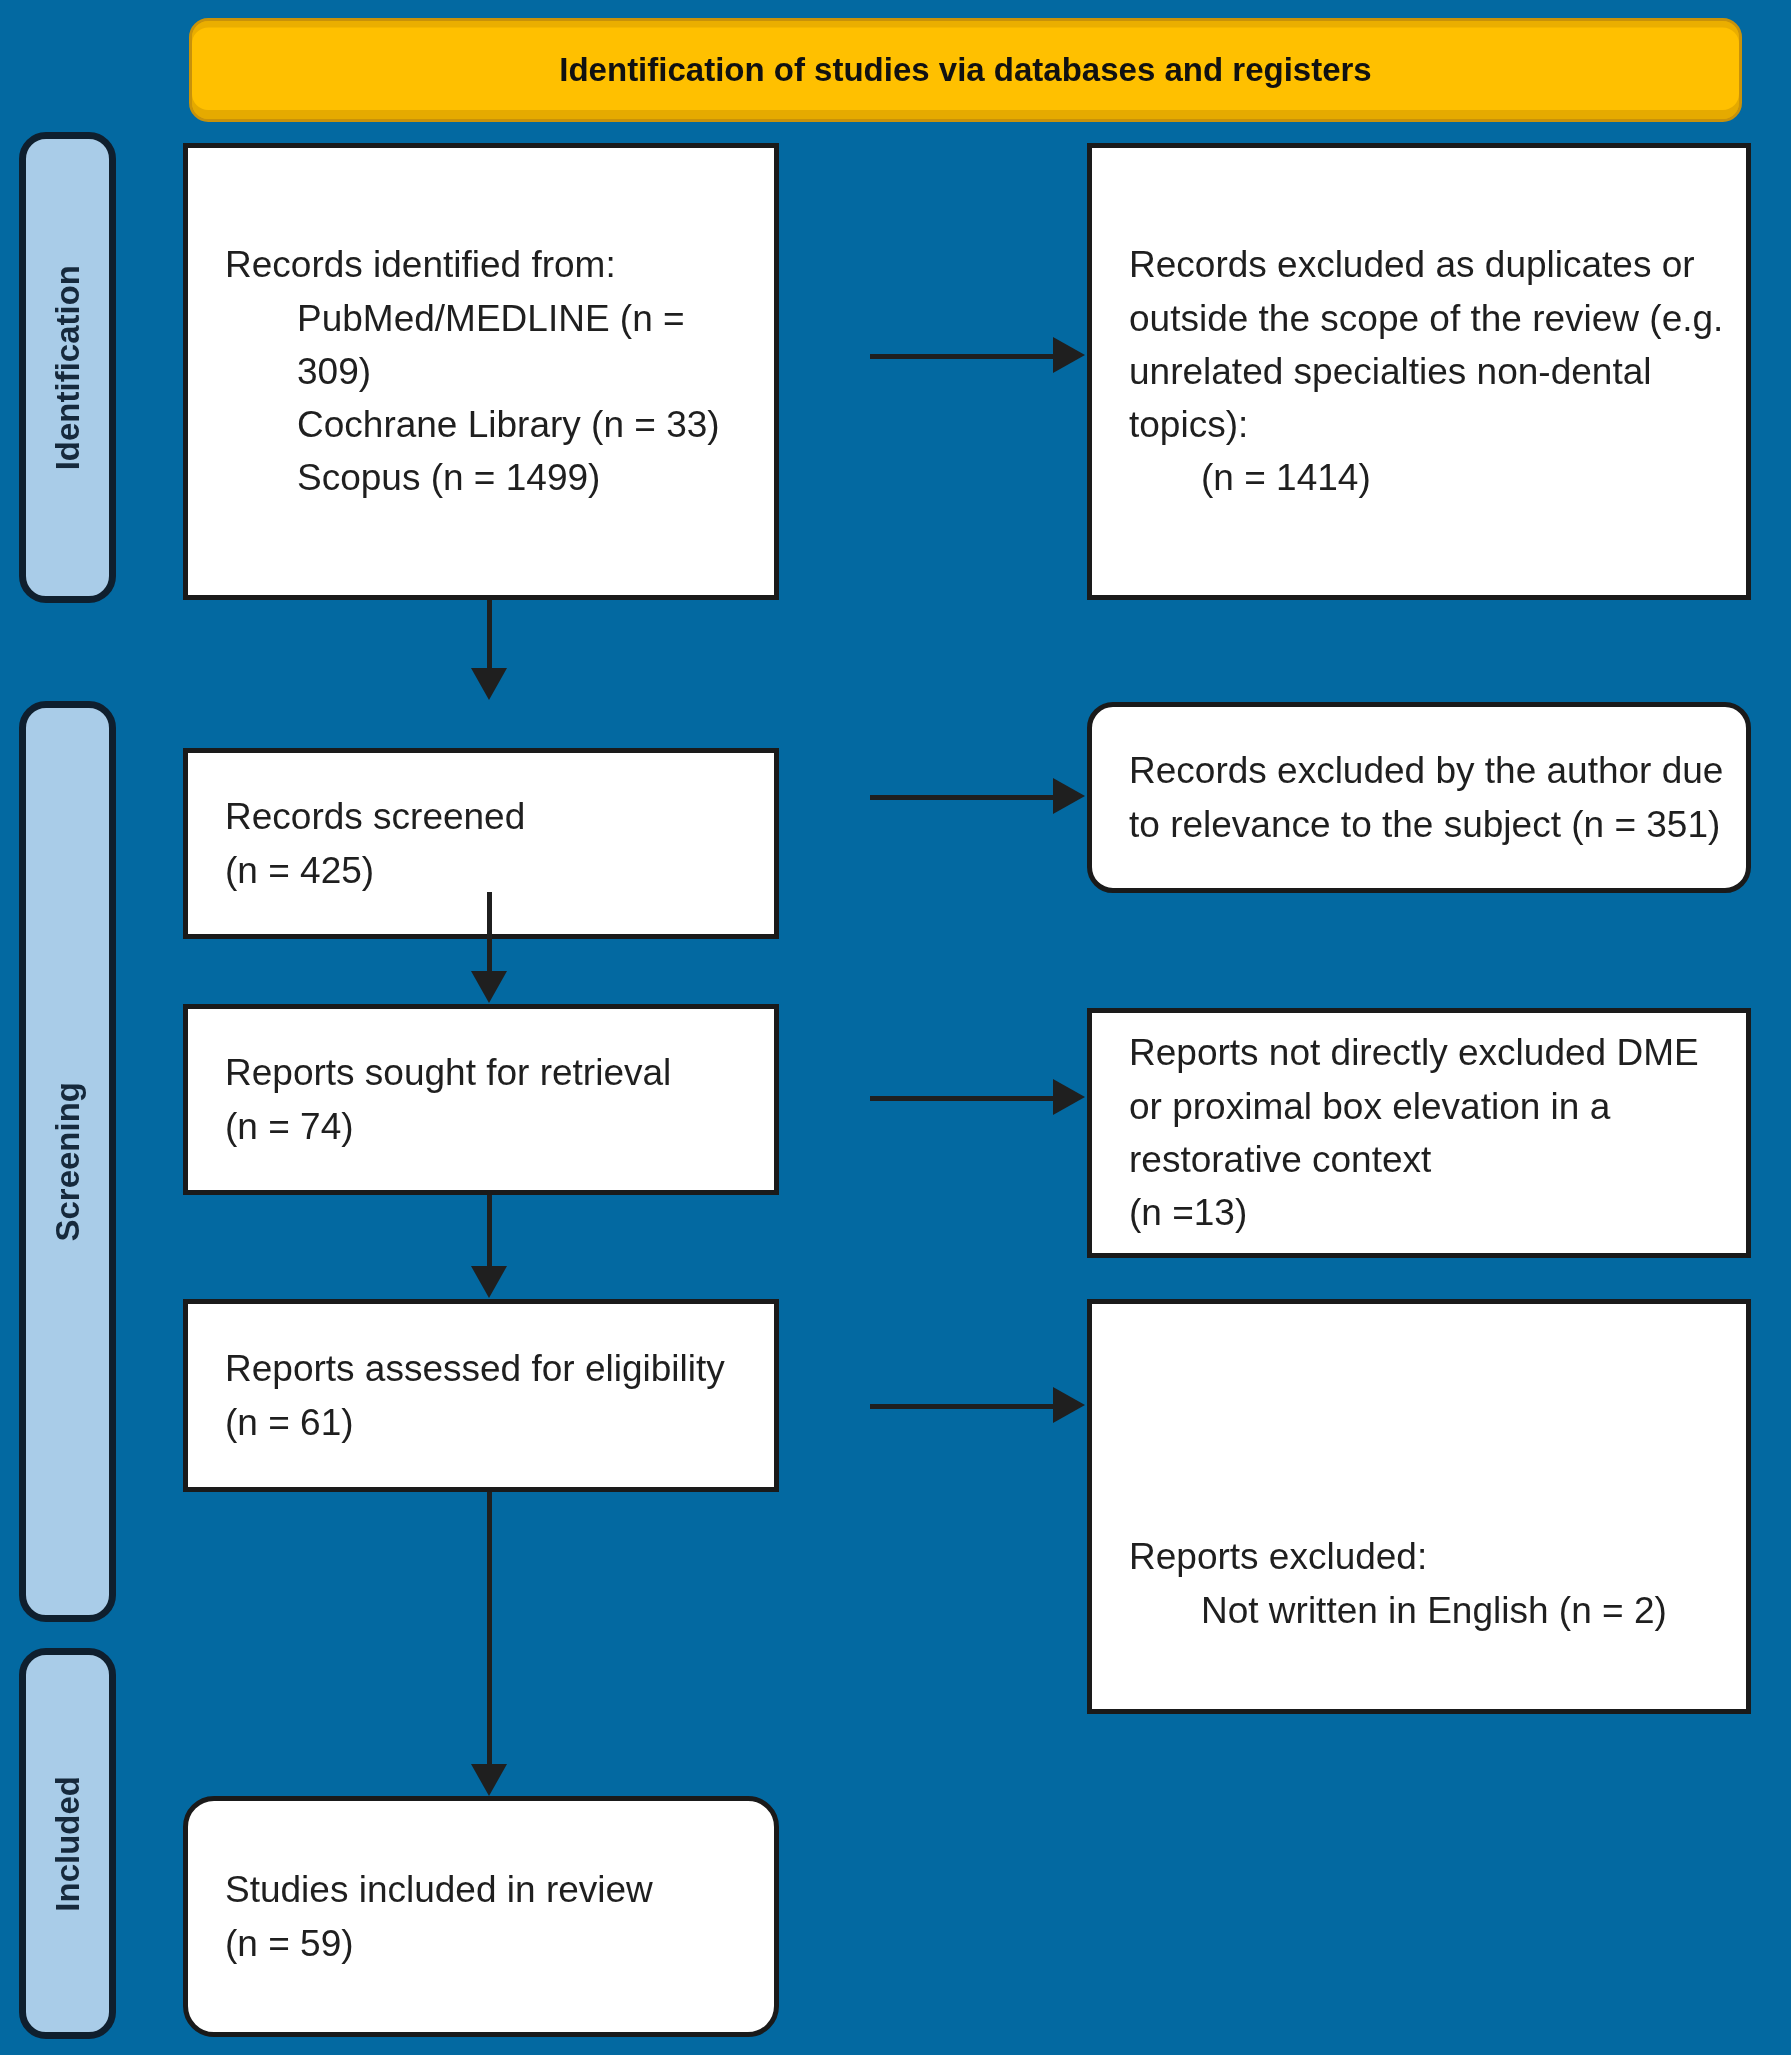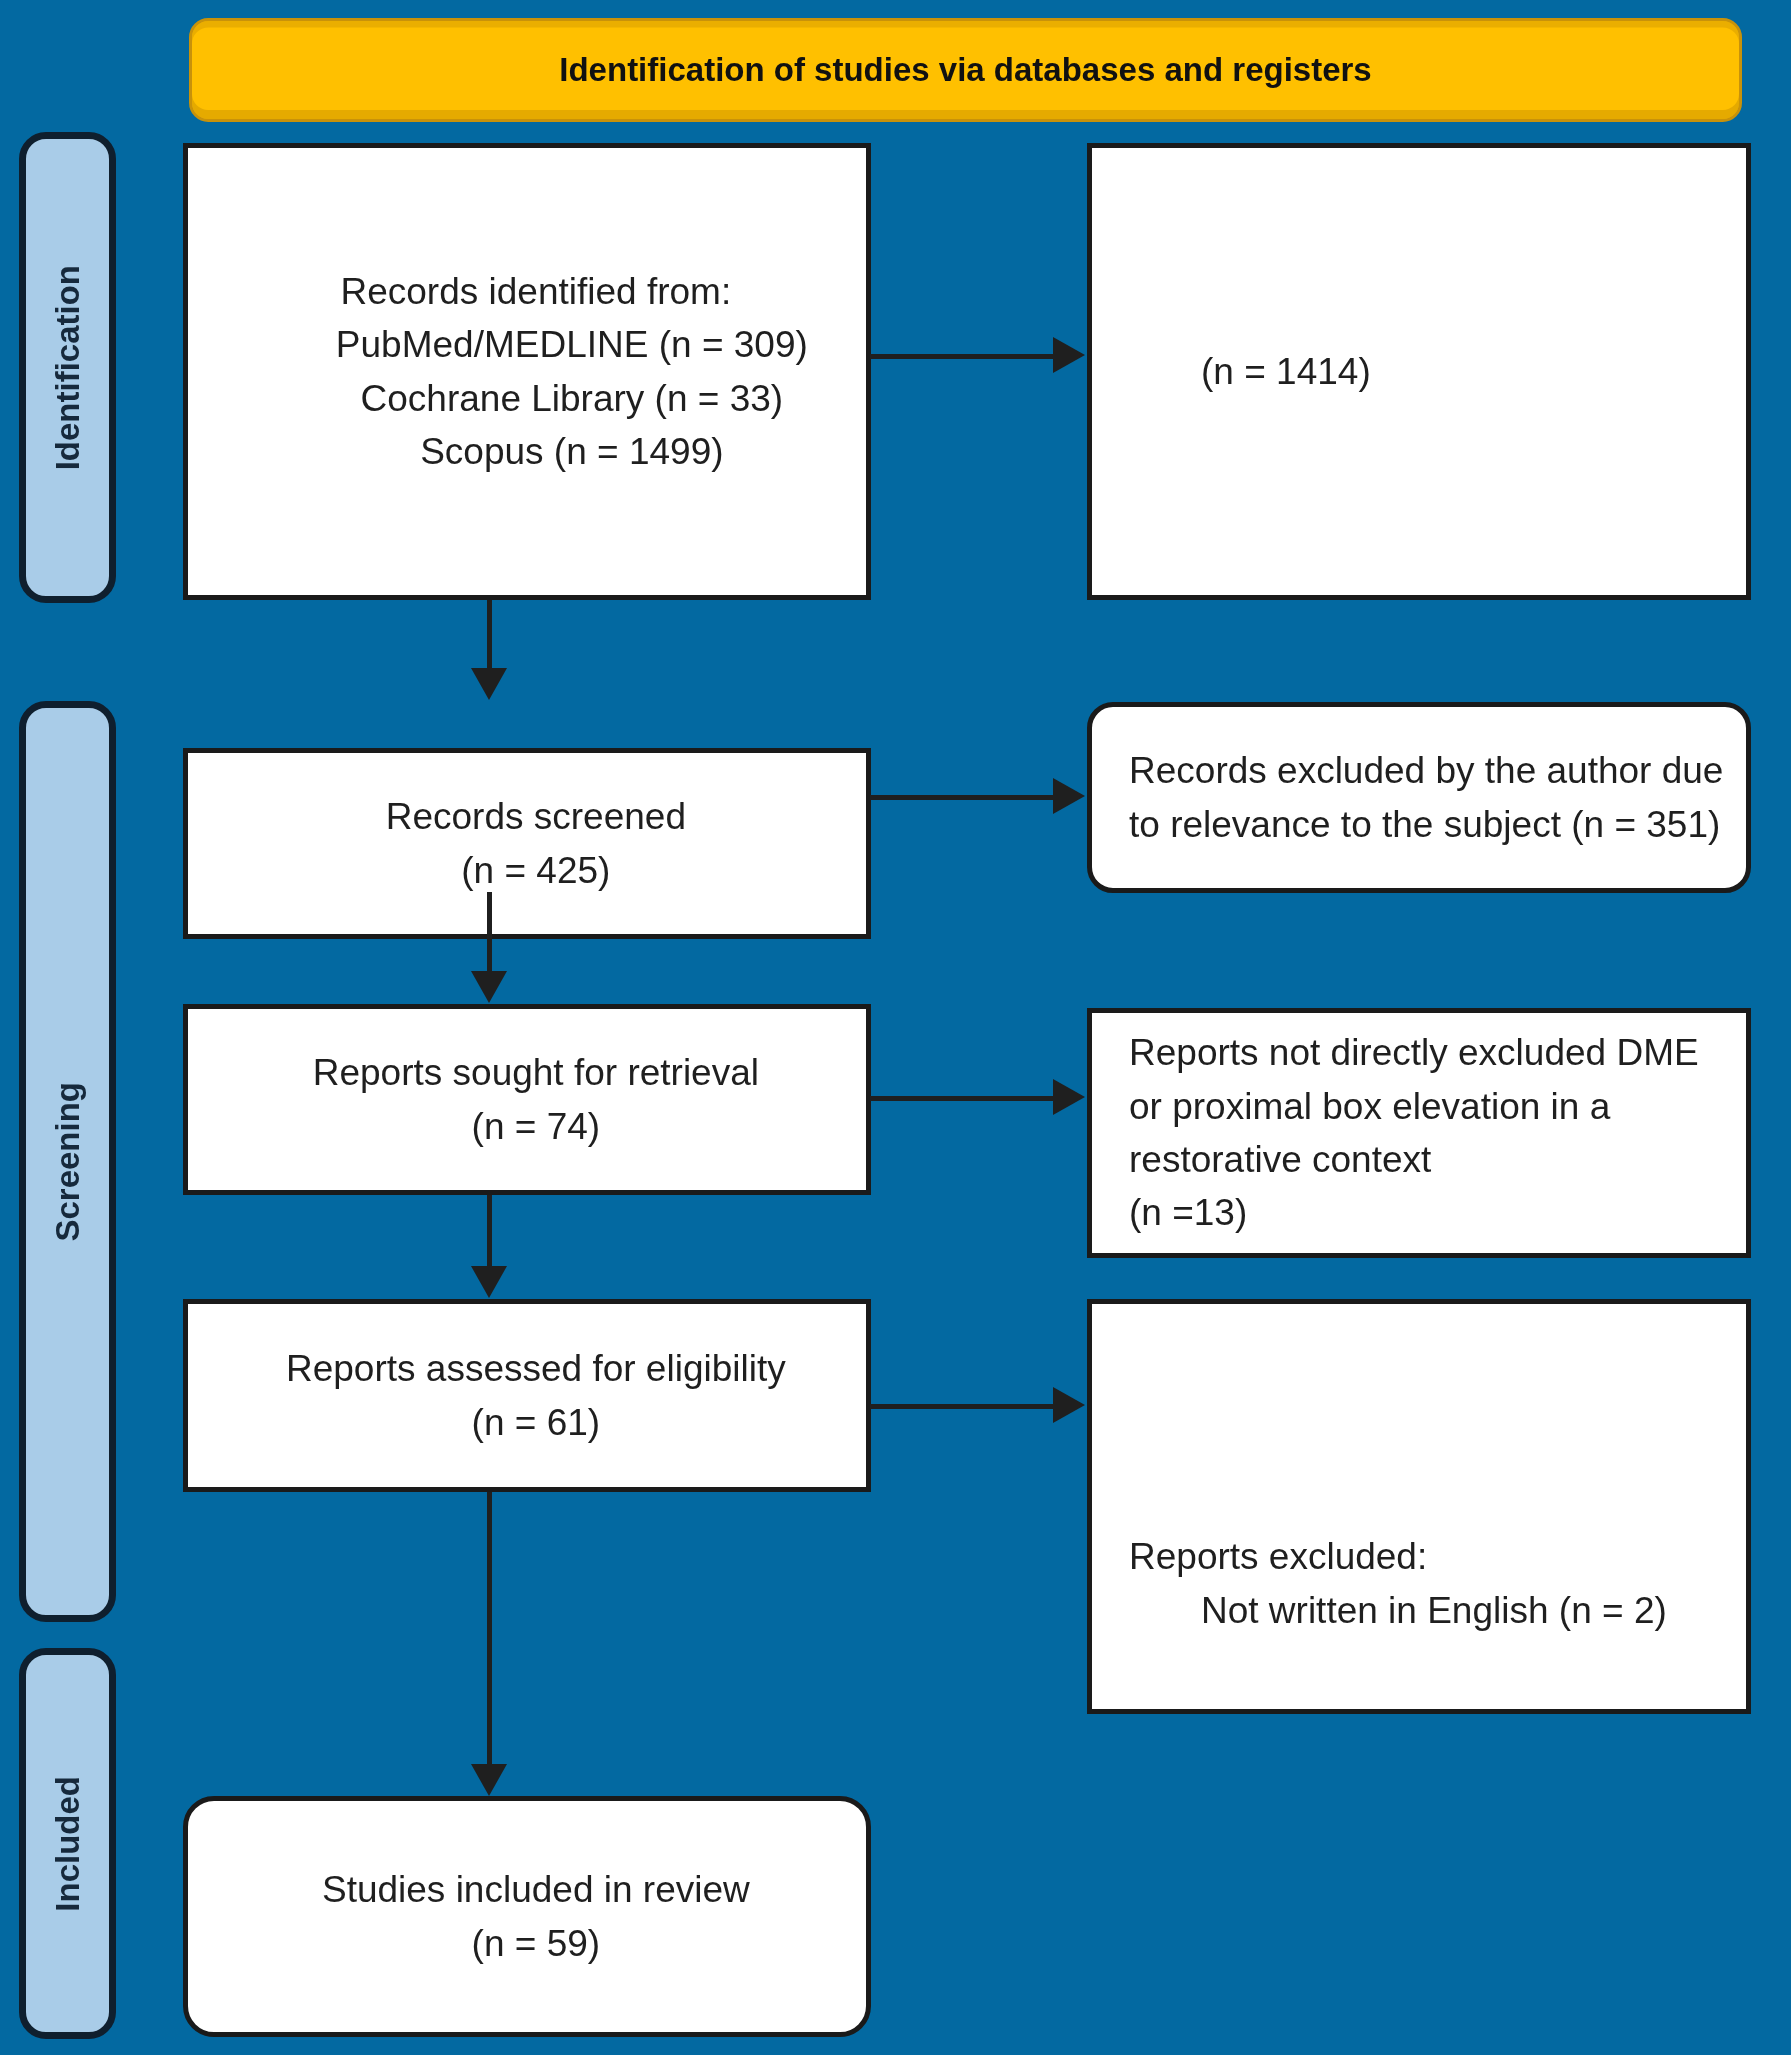--- a/index.html
+++ b/index.html
@@ -49,21 +49,21 @@
   .flow-box{
     position:absolute;
     background:#ffffff;
     border:5.8px solid var(--box-border);
     box-sizing:border-box;
     display:flex;flex-direction:column;justify-content:center;
     padding:13px 19.3px 13px 37px;
     font-size:37px;line-height:1.44;
   }
   .flow-box .indent{margin-left:72px;}
-  .col-left{left:183px;width:688px;align-items:center;}
+  .col-left{left:183px;width:596px;}
   .col-right{left:1087px;width:664px;}
   .box-l1{top:143px;height:457px;}
   .box-l2{top:702px;height:191px;margin-top:46px;}
   .box-l3{top:1004px;height:191px;}
   .box-l4{top:1299px;height:193px;}
   .box-l5{top:1796px;height:241px;border-radius:31px;}
   .box-r1{top:143px;height:457px;}
   .box-r2{top:702px;height:191px;border-radius:26px;}
   .box-r3{top:1008px;height:250px;}
   .box-r4{top:1299px;height:415px;}
@@ -121,20 +121,21 @@
     <div>Reports assessed for eligibility</div>
     <div>(n = 61)</div>
   </div>
 
   <div class="flow-box col-left box-l5">
     <div>Studies included in review</div>
     <div>(n = 59)</div>
   </div>
 
   <div class="flow-box col-right box-r1">
+    <div>Records excluded as duplicates or outside the scope of the review (e.g. unrelated specialties non-dental topics):</div>
     <div class="indent">(n = 1414)</div>
   </div>
 
   <div class="flow-box col-right box-r2">
     <div>Records excluded by the author due to relevance to the subject (n = 351)</div>
   </div>
 
   <div class="flow-box col-right box-r3">
     <div>Reports not directly excluded DME or proximal box elevation in a restorative context</div>
     <div>(n =13)</div>

